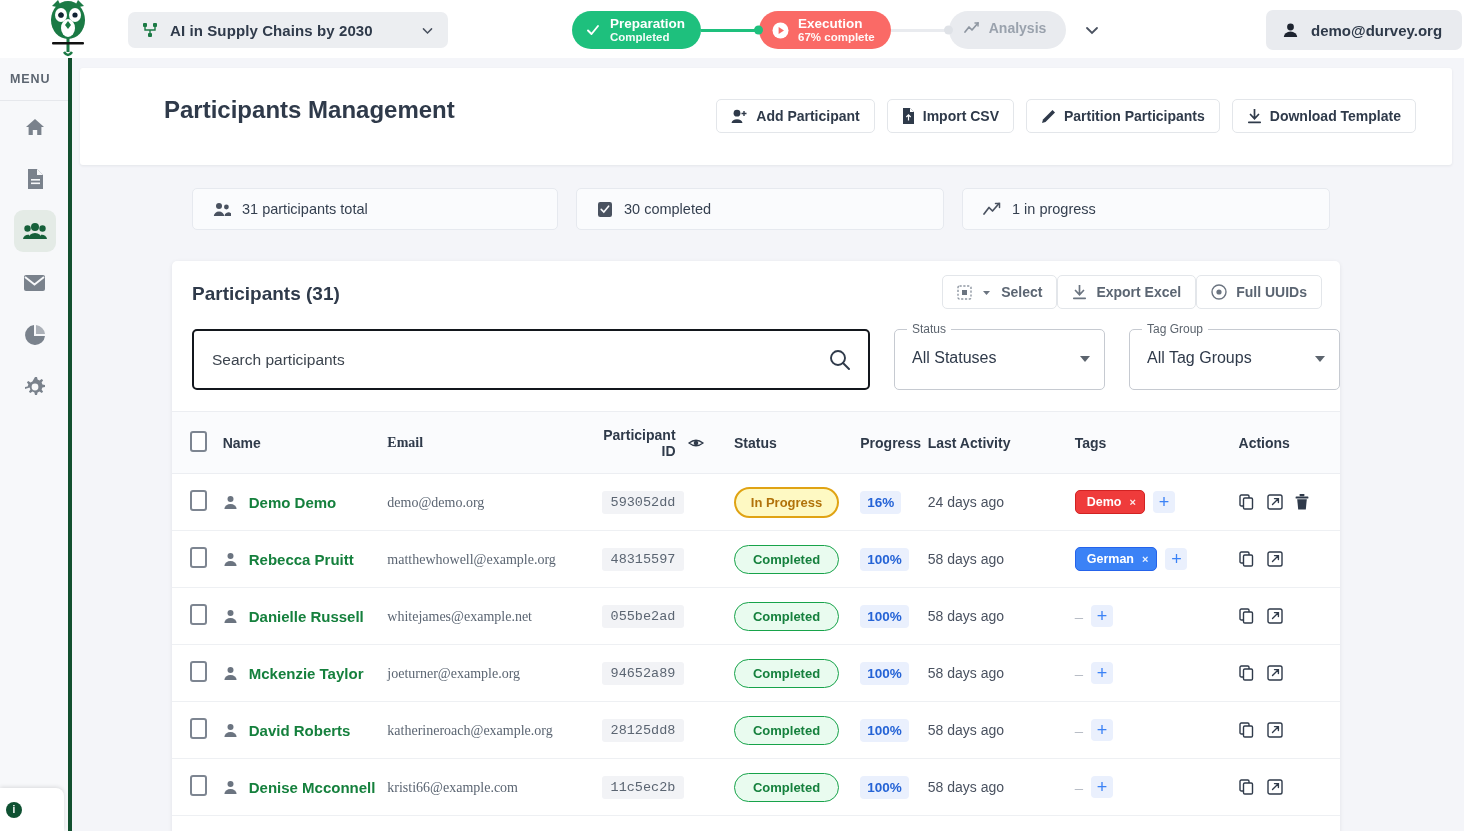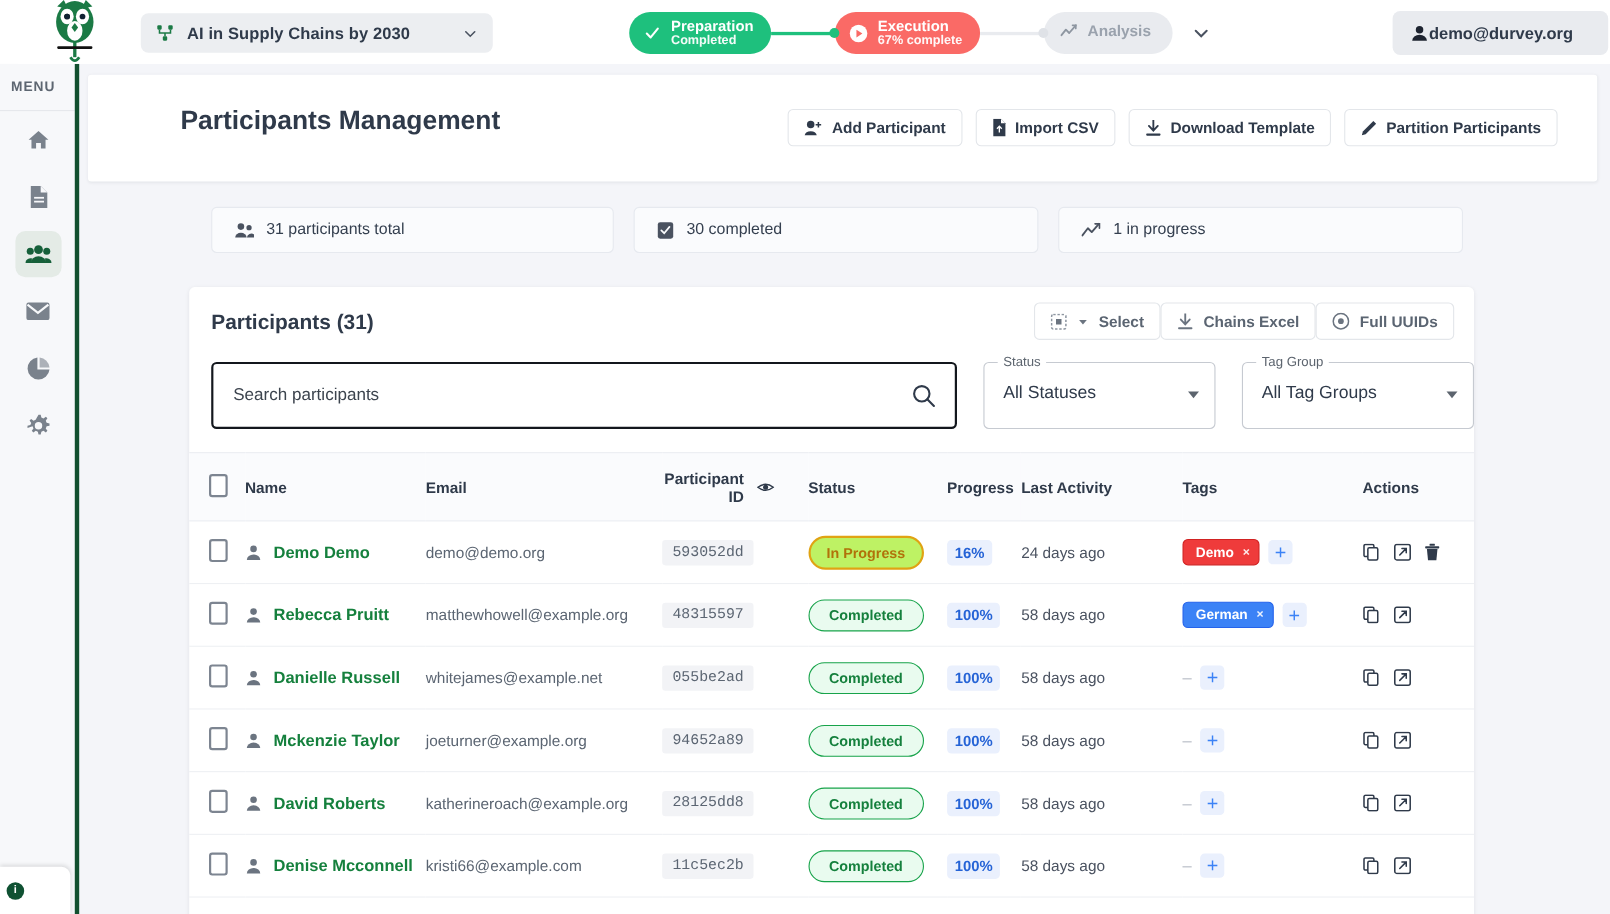--- a/index.html
+++ b/index.html
@@ -51,21 +51,21 @@
     position: absolute; right: -4px; top: 50%; transform: translateY(-50%);
     width: 9px; height: 9px; border-radius: 50%;
   }
   .connector.green .dot { background: #1ec07d; }
   .connector.grey .dot { background: #dfe2e7; }
   .stepper-chev { margin-left: 18px; width: 16px; height: 16px; }
 
   .account-pill {
     position: absolute; right: 18px; top: 10px; height: 40px; width: 196px;
     background: #e9ebef; border-radius: 7px;
-    display: flex; align-items: center; padding: 0 16px; cursor: pointer; margin-left: 28px;
+    display: flex; align-items: center; gap: 12px; padding: 0 16px; cursor: pointer; margin-left: 28px;
   }
   .account-pill .mail { font-size: 15px; font-weight: 700; color: #2f3a4a; }
 
   
   .sidebar {
     position: absolute; left: 0; top: 58px; width: 69px; height: 773px;
     background: #f7f8fa; border-right: 1px solid #e6e8ec;
   }
   .menu-label {
     height: 43px; display: flex; align-items: center; padding-left: 10px;
@@ -187,21 +187,21 @@
     padding: 13px 0; height: 62px; vertical-align: middle;
   }
   .th-pid { display: flex; align-items: center; gap: 12px; text-align: right; }
   .th-pid .txt { width: 74px; line-height: 16px; }
   tbody td {
     border-bottom: 1px solid #eef0f3; height: 57px;
     font-size: 14.5px; color: #41495a; vertical-align: middle;
   }
   .col-chk { width: 52px; padding-left: 18px; }
   .col-name { width: 170px; }
-  .col-email { width: 218px; }
+  .col-email { width: 218px; font-family: Liberation Serif, serif; }
   .col-pid { width: 135px; }
   .col-status { width: 128px; }
   .col-prog { width: 68px; }
   .col-act { width: 155px; }
   .col-tags { width: 168px; }
   .col-actions { width: 104px; }
 
   .chkbox {
     width: 17px; height: 21px; border: 2px solid #7d8591; border-radius: 3px;
     display: inline-block; cursor: pointer; background: #fff;
@@ -212,21 +212,21 @@
   .pid {
     display: inline-block; background: #f2f3f6; border-radius: 3px;
     padding: 4px 9px; font-family: "Liberation Mono", monospace;
     font-size: 13.5px; color: #5b6572;
   }
   .badge {
     display: inline-block; border-radius: 16px; padding: 6px 0; width: 105px;
     text-align: center; font-size: 13px; font-weight: 700;
   }
   .badge.completed { background: #e9fbef; border: 1.5px solid #17a34a; color: #15803d; }
-  .badge.inprogress { background: #bef264; border: 2px solid #e0a313; color: #b1720a; }
+  .badge.inprogress { background: #fef9c3; border: 2px solid #e0a313; color: #b1720a; }
   .pct {
     display: inline-block; background: #eaf0fd; border-radius: 4px;
     padding: 4px 7px; font-size: 13.5px; font-weight: 700; color: #2563d6;
   }
   .ago { color: #4a5260; font-size: 14px; }
 
   .tagcell { display: flex; align-items: center; gap: 8px; }
   .tag {
     display: inline-flex; align-items: center; gap: 8px;
     border-radius: 5px; padding: 4px 8px 4px 11px; font-size: 12.5px;
@@ -411,31 +411,31 @@
         <svg width="13" height="16" viewBox="0 0 13 16">
           <path d="M1 0 h7 l4 4 v12 H1 Z"></path>
             <path d="M8 0 v4 h4" fill="#fff"></path>
           <path d="M6.5 12.5 V7 M4.3 9 L6.5 6.8 L8.7 9" stroke="#fff" stroke-width="1.2" fill="none"></path>
           </svg>
         <span>Import CSV</span>
       </div>
 
       <div class="obtn">
         <svg width="15" height="15" viewBox="0 0 15 15">
+          <path d="M11.5 1 L14 3.5 L4.5 13 L1 14 L2 10.5 Z"></path>
+          </svg>
+        <span>Partition Participants</span>
+      </div>
+
+      <div class="obtn">
+        <svg width="15" height="15" viewBox="0 0 15 15">
           <path d="M7.5 0 v9 M3.5 5.5 L7.5 9.8 L11.5 5.5" stroke="#2f3a4a" stroke-width="1.7" fill="none" stroke-linecap="round"></path>
           <rect x="1" y="12.4" width="13" height="1.9" rx=".7"></rect>
           </svg>
         <span>Download Template</span>
-      </div>
-
-      <div class="obtn">
-        <svg width="15" height="15" viewBox="0 0 15 15">
-          <path d="M11.5 1 L14 3.5 L4.5 13 L1 14 L2 10.5 Z"></path>
-          </svg>
-        <span>Partition Participants</span>
       </div>
     </div>
   </div>
 
   <div class="stats">
     <div class="stat s1">
       <svg width="18" height="15" viewBox="0 0 18 15">
         <circle cx="6" cy="4" r="3" fill="#4a5260"></circle>
           <circle cx="13.4" cy="5" r="2.4" fill="#4a5260"></circle>
         <path d="M0.8 14 a5.2 4.4 0 0 1 10.4 0 Z" fill="#4a5260"></path>
@@ -474,21 +474,21 @@
             <path d="M2 4 L5.5 8 L9 4" fill="#6b7480"></path>
             </svg>
           <span>Select</span>
         </div>
 
         <div class="sbtn">
           <svg width="15" height="15" viewBox="0 0 15 15">
             <path d="M7.5 0 v9 M3.5 5.5 L7.5 9.8 L11.5 5.5" stroke="#6b7480" stroke-width="1.7" fill="none" stroke-linecap="round"></path>
             <rect x="1" y="12.4" width="13" height="1.9" rx=".7"></rect>
             </svg>
-          <span>Chains Excel</span>
+          <span>Export Excel</span>
         </div>
 
         <div class="sbtn">
           <svg width="16" height="16" viewBox="0 0 16 16">
             <circle cx="8" cy="8" r="7" fill="none" stroke="#6b7480" stroke-width="1.4"></circle>
             <circle cx="8" cy="8" r="2.6" fill="#6b7480"></circle>
             </svg>
           <span>Full UUIDs</span>
         </div>
       </div>

